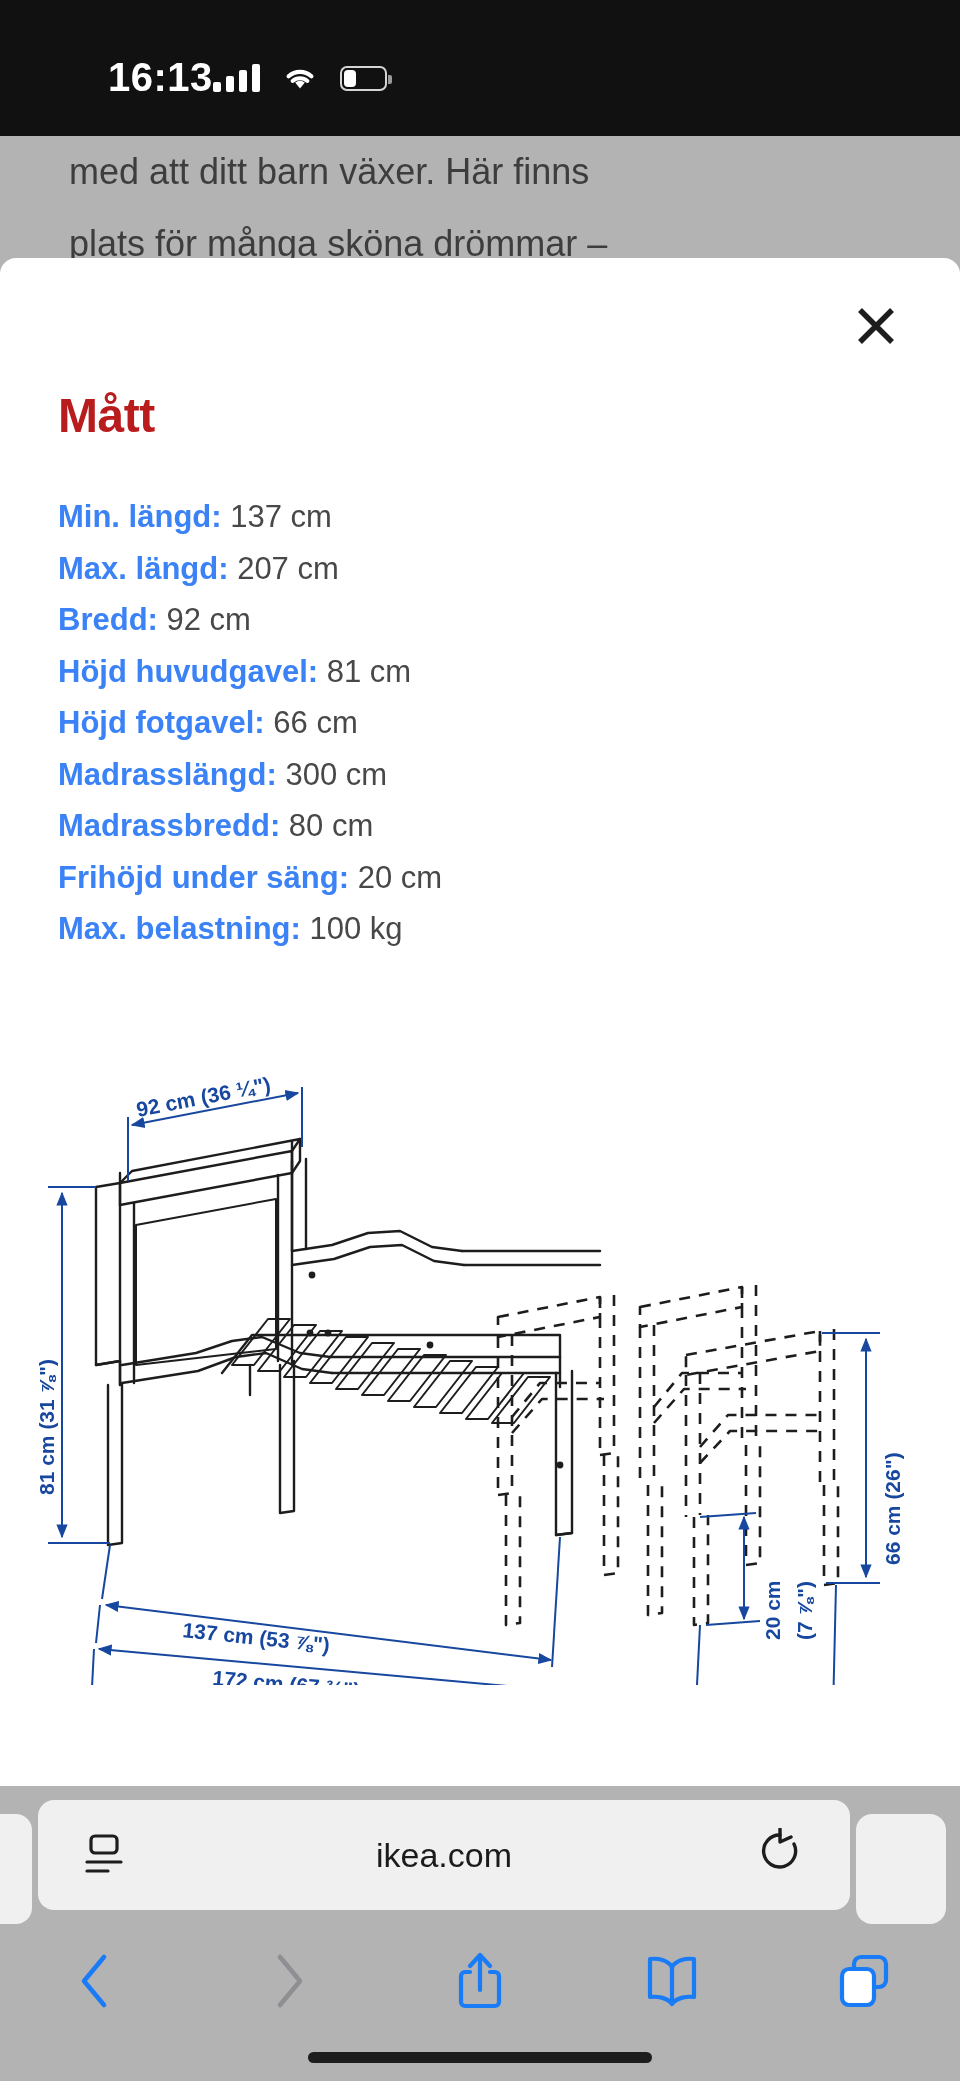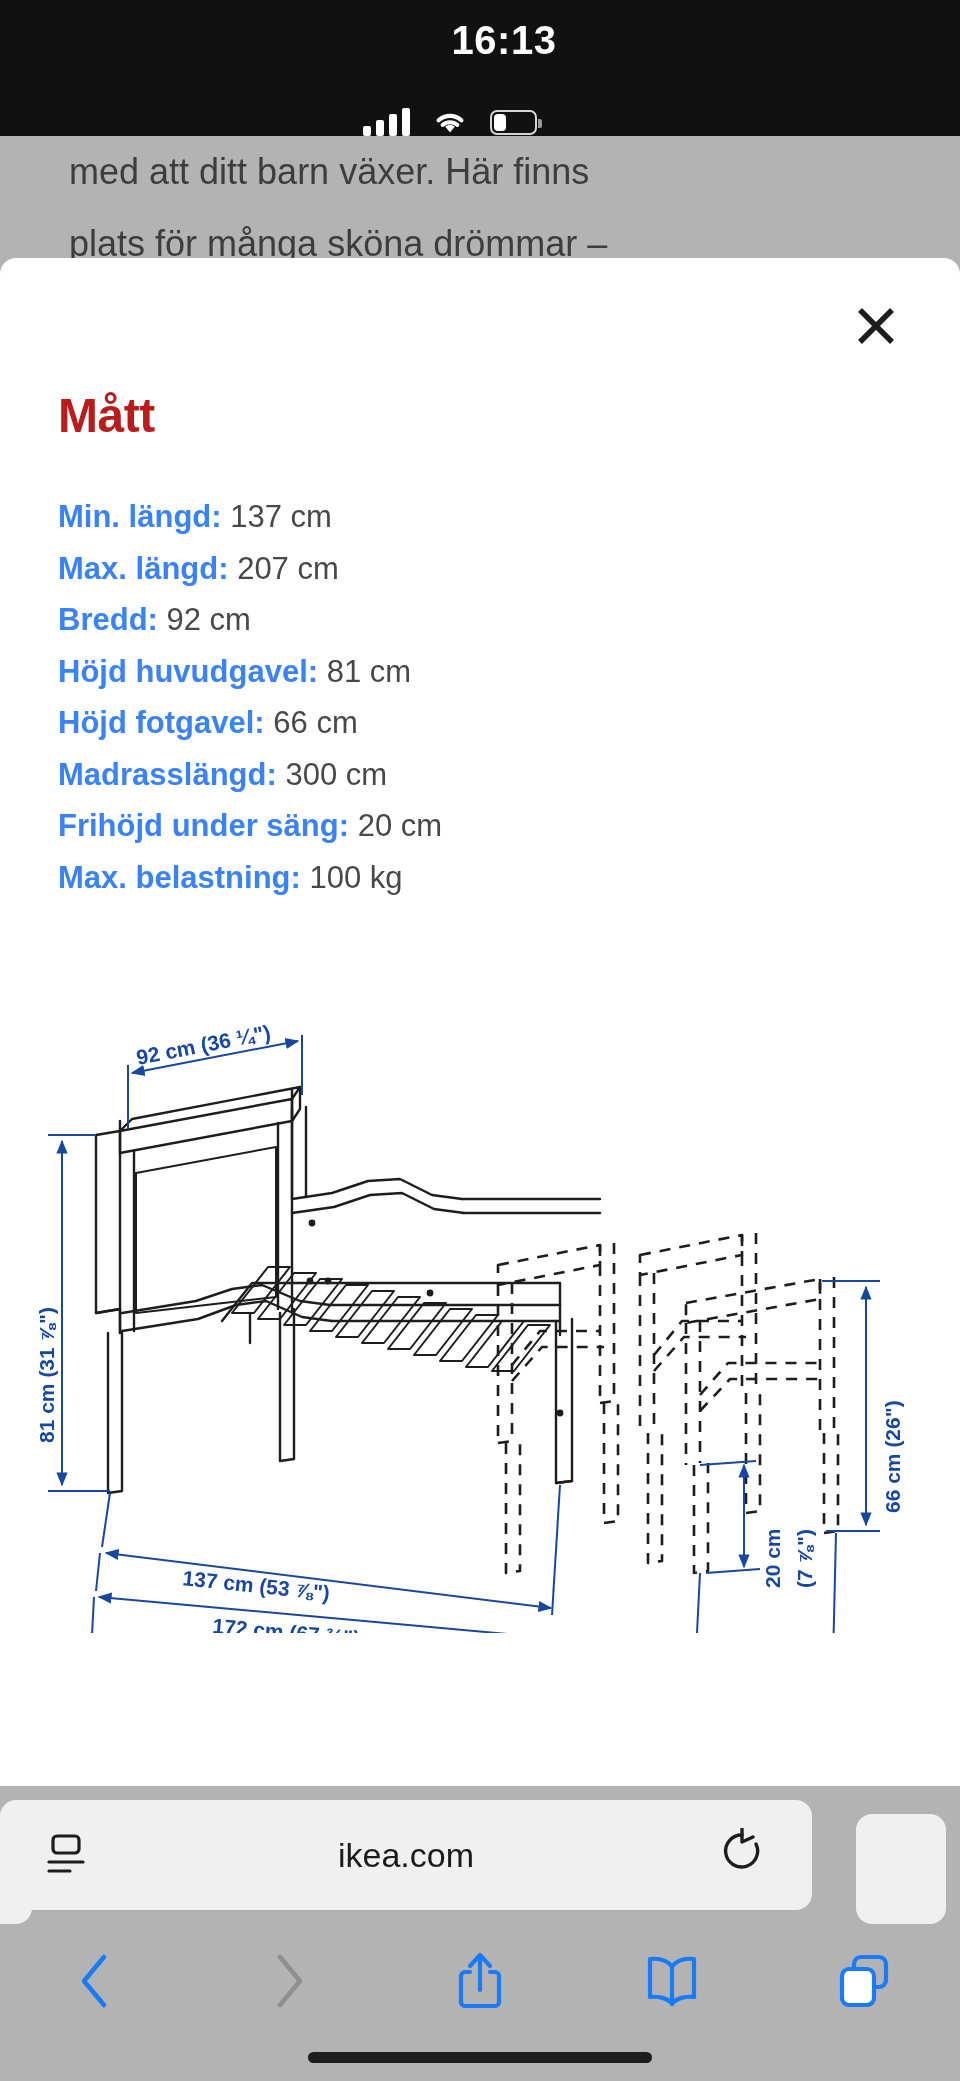--- a/index.html
+++ b/index.html
@@ -9,23 +9,22 @@
     font-family:"Liberation Sans", sans-serif;
     background:#b3b3b3;
     overflow:hidden;
     position:relative;
   }
 
   
   .statusbar{
     position:absolute; top:0; left:0; width:960px; height:136px;
     background:#111111; color:#ffffff;
-    display:flex; align-items:center; justify-content:space-between;
+    display:flex; align-items:center; 
     padding:0 60px 0 0;
-    flex-direction:column;
   }
   .clock{
     font-size:40px; font-weight:bold; letter-spacing:0.5px;
     margin-left:108px; margin-top:18px;
     font-family:"Liberation Sans", sans-serif;
   }
   .status-icons{ display:flex; align-items:center; gap:22px; margin-top:20px; }
   .signal{ display:flex; align-items:flex-end; gap:5px; height:28px; }
   .signal i{ display:block; width:8px; background:#fff; border-radius:2px; }
   .signal i:nth-child(1){ height:10px; }
@@ -89,21 +88,21 @@
   }
   .drawing-wrap svg{ display:block; width:960px; height:620px; }
 
   
   .safari{
     position:absolute; left:0; bottom:0; width:960px; height:295px;
     background:#b3b3b3;
   }
   .urlrow{
     position:absolute; top:14px; left:0; width:888px; height:110px;
-    display:flex; align-items:center; justify-content:flex-start;
+    display:flex; align-items:center; justify-content:center;
   }
   .tabcard{
     position:absolute; top:14px; width:90px; height:110px;
     background:#f0f0f0; border-radius:16px;
   }
   .tabcard.left{ left:-58px; }
   .tabcard.right{ right:-58px; }
   .urlbar{
     position:relative; width:812px; height:110px;
     background:#f0f0f0; border-radius:16px;
@@ -172,20 +171,21 @@
   <div class="sheet-body">
     <h1 class="title">Mått</h1>
 
     <ul class="specs">
       <li><b>Min. längd:</b> <span>137 cm</span></li>
       <li><b>Max. längd:</b> <span>207 cm</span></li>
       <li><b>Bredd:</b> <span>92 cm</span></li>
       <li><b>Höjd huvudgavel:</b> <span>81 cm</span></li>
       <li><b>Höjd fotgavel:</b> <span>66 cm</span></li>
       <li><b>Madrasslängd:</b> <span>300 cm</span></li>
+      <li><b>Madrassbredd:</b> <span>80 cm</span></li>
       <li><b>Frihöjd under säng:</b> <span>20 cm</span></li>
       <li><b>Max. belastning:</b> <span>100 kg</span></li>
     </ul>
   </div>
 
   <div class="drawing-wrap">
     <svg viewBox="0 0 960 620" width="960" height="620">
       <g fill="none" stroke="#1d1d1d" stroke-width="2.4" stroke-linejoin="round" stroke-linecap="round">
 
         <path d="M120 118 L292 86 L292 108 L120 140 Z"></path>

